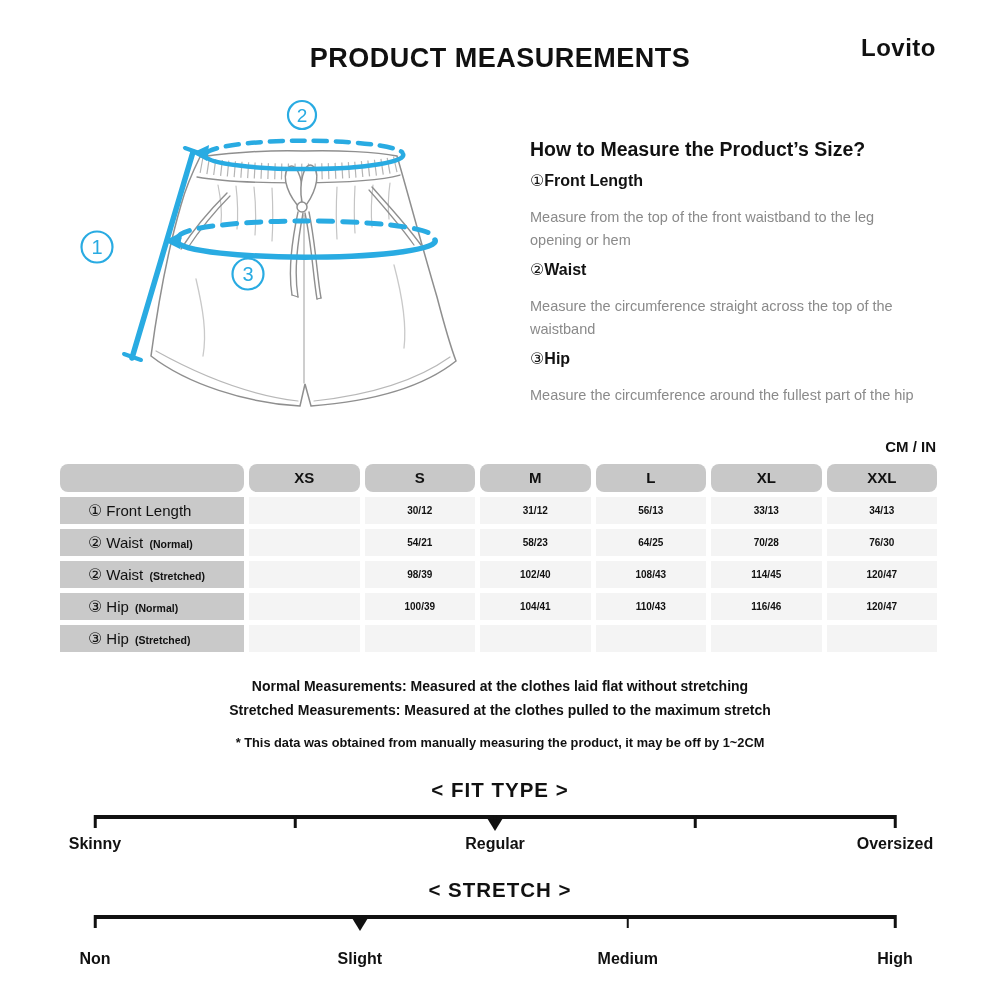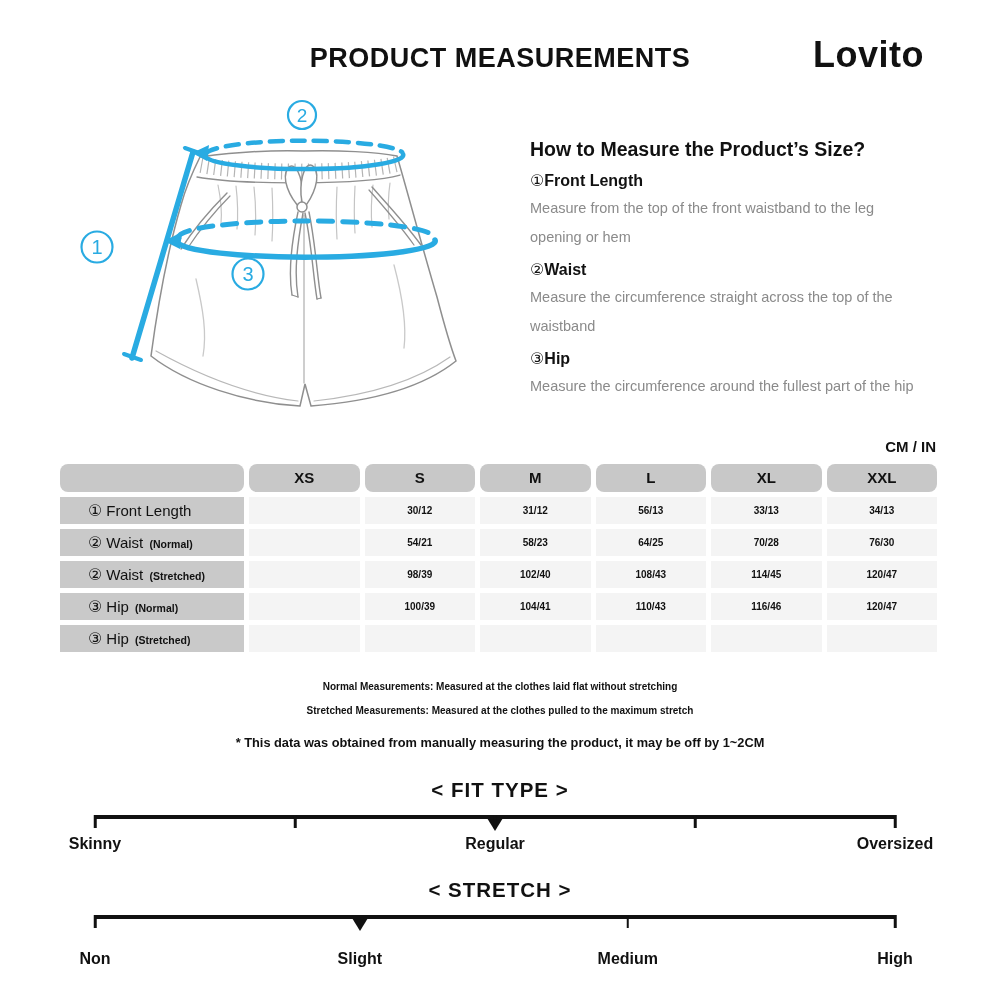--- a/index.html
+++ b/index.html
@@ -3,46 +3,46 @@
 <meta charset="utf-8">
 <style>
   html,body{margin:0;padding:0;background:#fff;}
   .page{
     position:relative;width:1000px;height:1000px;background:#fff;overflow:hidden;
     font-family:"Liberation Sans","DejaVu Sans",sans-serif;color:#111;
   }
   
   .title{position:absolute;top:43px;left:50%;transform:translateX(-50%);
     font-size:27px;font-weight:bold;letter-spacing:.5px;white-space:nowrap;}
-  .brand{position:absolute;top:34px;right:76px;font-size:36px;font-weight:bold;letter-spacing:.5px;}
+  .brand{position:absolute;top:34px;right:64px;font-size:24px;font-weight:bold;letter-spacing:.5px;}
   
   .diagram{position:absolute;left:60px;top:95px;}
   
   .howto{position:absolute;left:530px;top:138px;width:392px;}
   .howto h2{margin:0 0 10px 0;font-size:19.5px;font-weight:bold;}
   .hitem{margin-top:8px;}
   .hitem .hname{font-size:16px;font-weight:bold;}
   .hitem .hnum{font-size:16px;font-weight:normal;}
-  .hitem .hdesc{margin-top:4px;font-size:14.5px;line-height:29px;color:#8a8a8a;font-weight:normal;}
+  .hitem .hdesc{margin-top:16px;font-size:14.5px;line-height:23px;color:#8a8a8a;font-weight:normal;}
   
   .unit{position:absolute;top:438px;right:64px;font-size:15px;font-weight:bold;}
   
   .sizetable{position:absolute;left:60px;top:464px;width:877px;
     display:grid;grid-template-columns:184px repeat(6,1fr);gap:5px;}
   .th{background:#c8c8c8;height:28px;line-height:28px;text-align:center;
     font-size:15px;font-weight:bold;border-radius:8px;}
   .rowlabel{background:#c9c9c9;height:27px;line-height:27px;text-align:left;
     padding-left:28px;font-size:15px;white-space:nowrap;}
   .rowlabel .cnum{font-size:16px;margin-right:4px;}
   .rowlabel .rqual{font-size:10.5px;font-weight:bold;margin-left:2px;}
   .cell{background:#f4f4f4;height:27px;line-height:27px;text-align:center;
     font-size:10px;font-weight:bold;}
   
   .notes{position:absolute;top:675px;left:0;right:0;text-align:center;
-    font-size:10px;font-weight:bold;line-height:23.5px;}
+    font-size:14px;font-weight:bold;line-height:23.5px;}
   .disclaimer{position:absolute;top:735px;left:0;right:0;text-align:center;
     font-size:12.8px;font-weight:bold;}
   
   .scale-title{position:absolute;left:0;right:0;text-align:center;
     font-size:20.5px;font-weight:bold;letter-spacing:1px;}
   .track{position:absolute;left:95px;width:800px;height:4px;background:#111;}
   .track .tick{position:absolute;top:0;width:2.5px;height:13px;background:#111;
     transform:translateX(-50%);}
   .marker{position:absolute;top:3px;width:0;height:0;transform:translateX(-50%);
     border-left:8px solid transparent;border-right:8px solid transparent;

